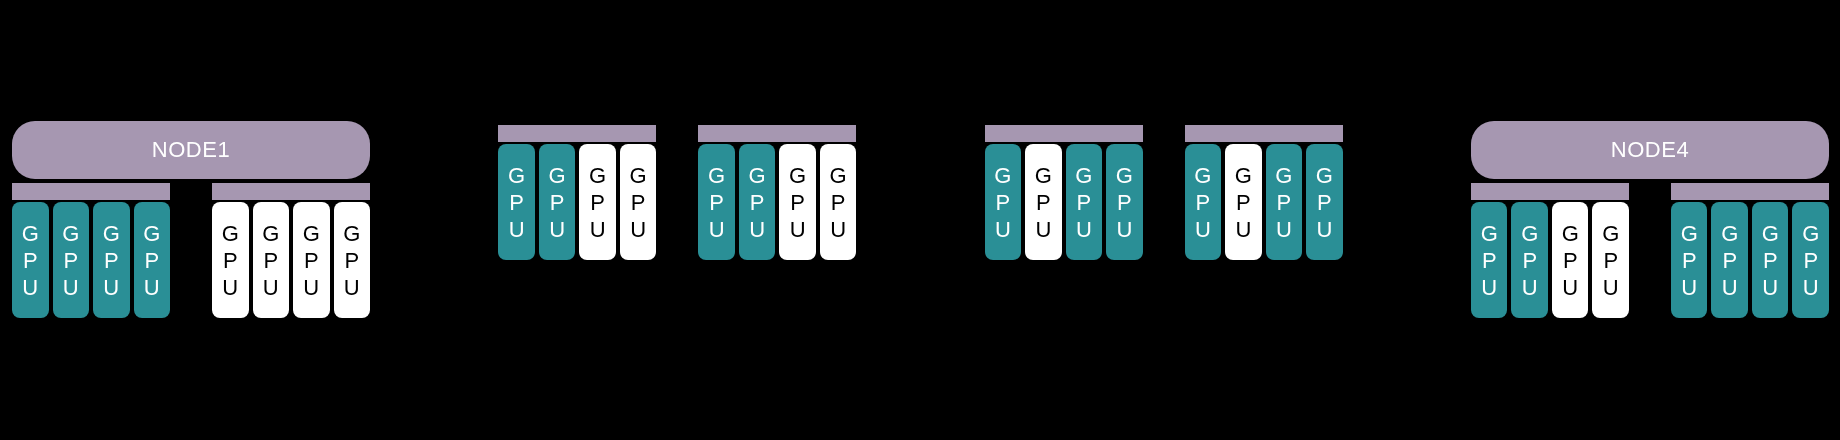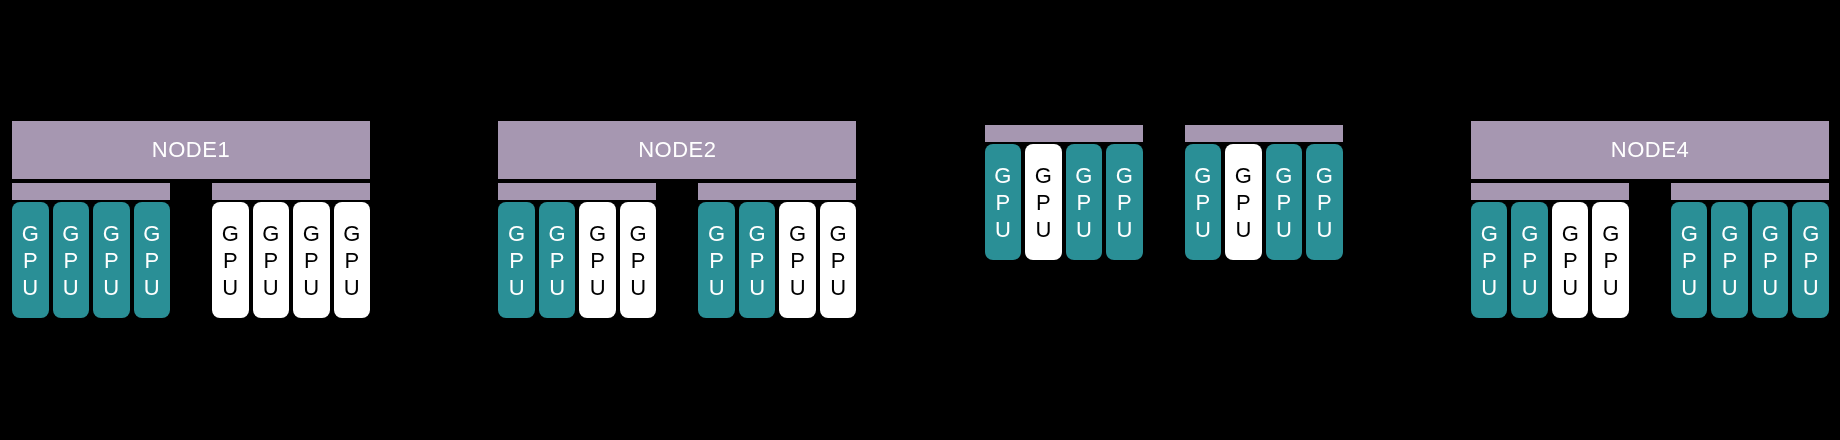--- a/index.html
+++ b/index.html
@@ -19,20 +19,21 @@
     display: flex;
     justify-content: space-between;
   }
   .node { width: 358px; }
   .node-header {
     height: 58px;
     background: var(--purple, #a697b1);
     display: flex;
     align-items: center;
     justify-content: center;
+    border-radius: 23px;
   }
   .node-label {
     color: #ffffff;
     font-size: 22px;
     letter-spacing: 0.5px;
   }
   .clusters {
     margin-top: 4px;
     display: flex;
     justify-content: space-between;
@@ -135,23 +136,20 @@
                 <span class="gpu-char">G</span>
                 <span class="gpu-char">P</span>
                 <span class="gpu-char">U</span>
               </div>
             </div>
           </div>
         </div>
       </div>
     </div>
     <div class="node">
-      <div class="node-header">
-        <div class="node-label">NODE2</div>
-      </div>
       <div class="clusters">
         <div class="cluster">
           <div class="cluster-bar"></div>
           <div class="gpu-row">
             <div class="gpu teal">
               <div class="gpu-label">
                 <span class="gpu-char">G</span>
                 <span class="gpu-char">P</span>
                 <span class="gpu-char">U</span>
               </div>

